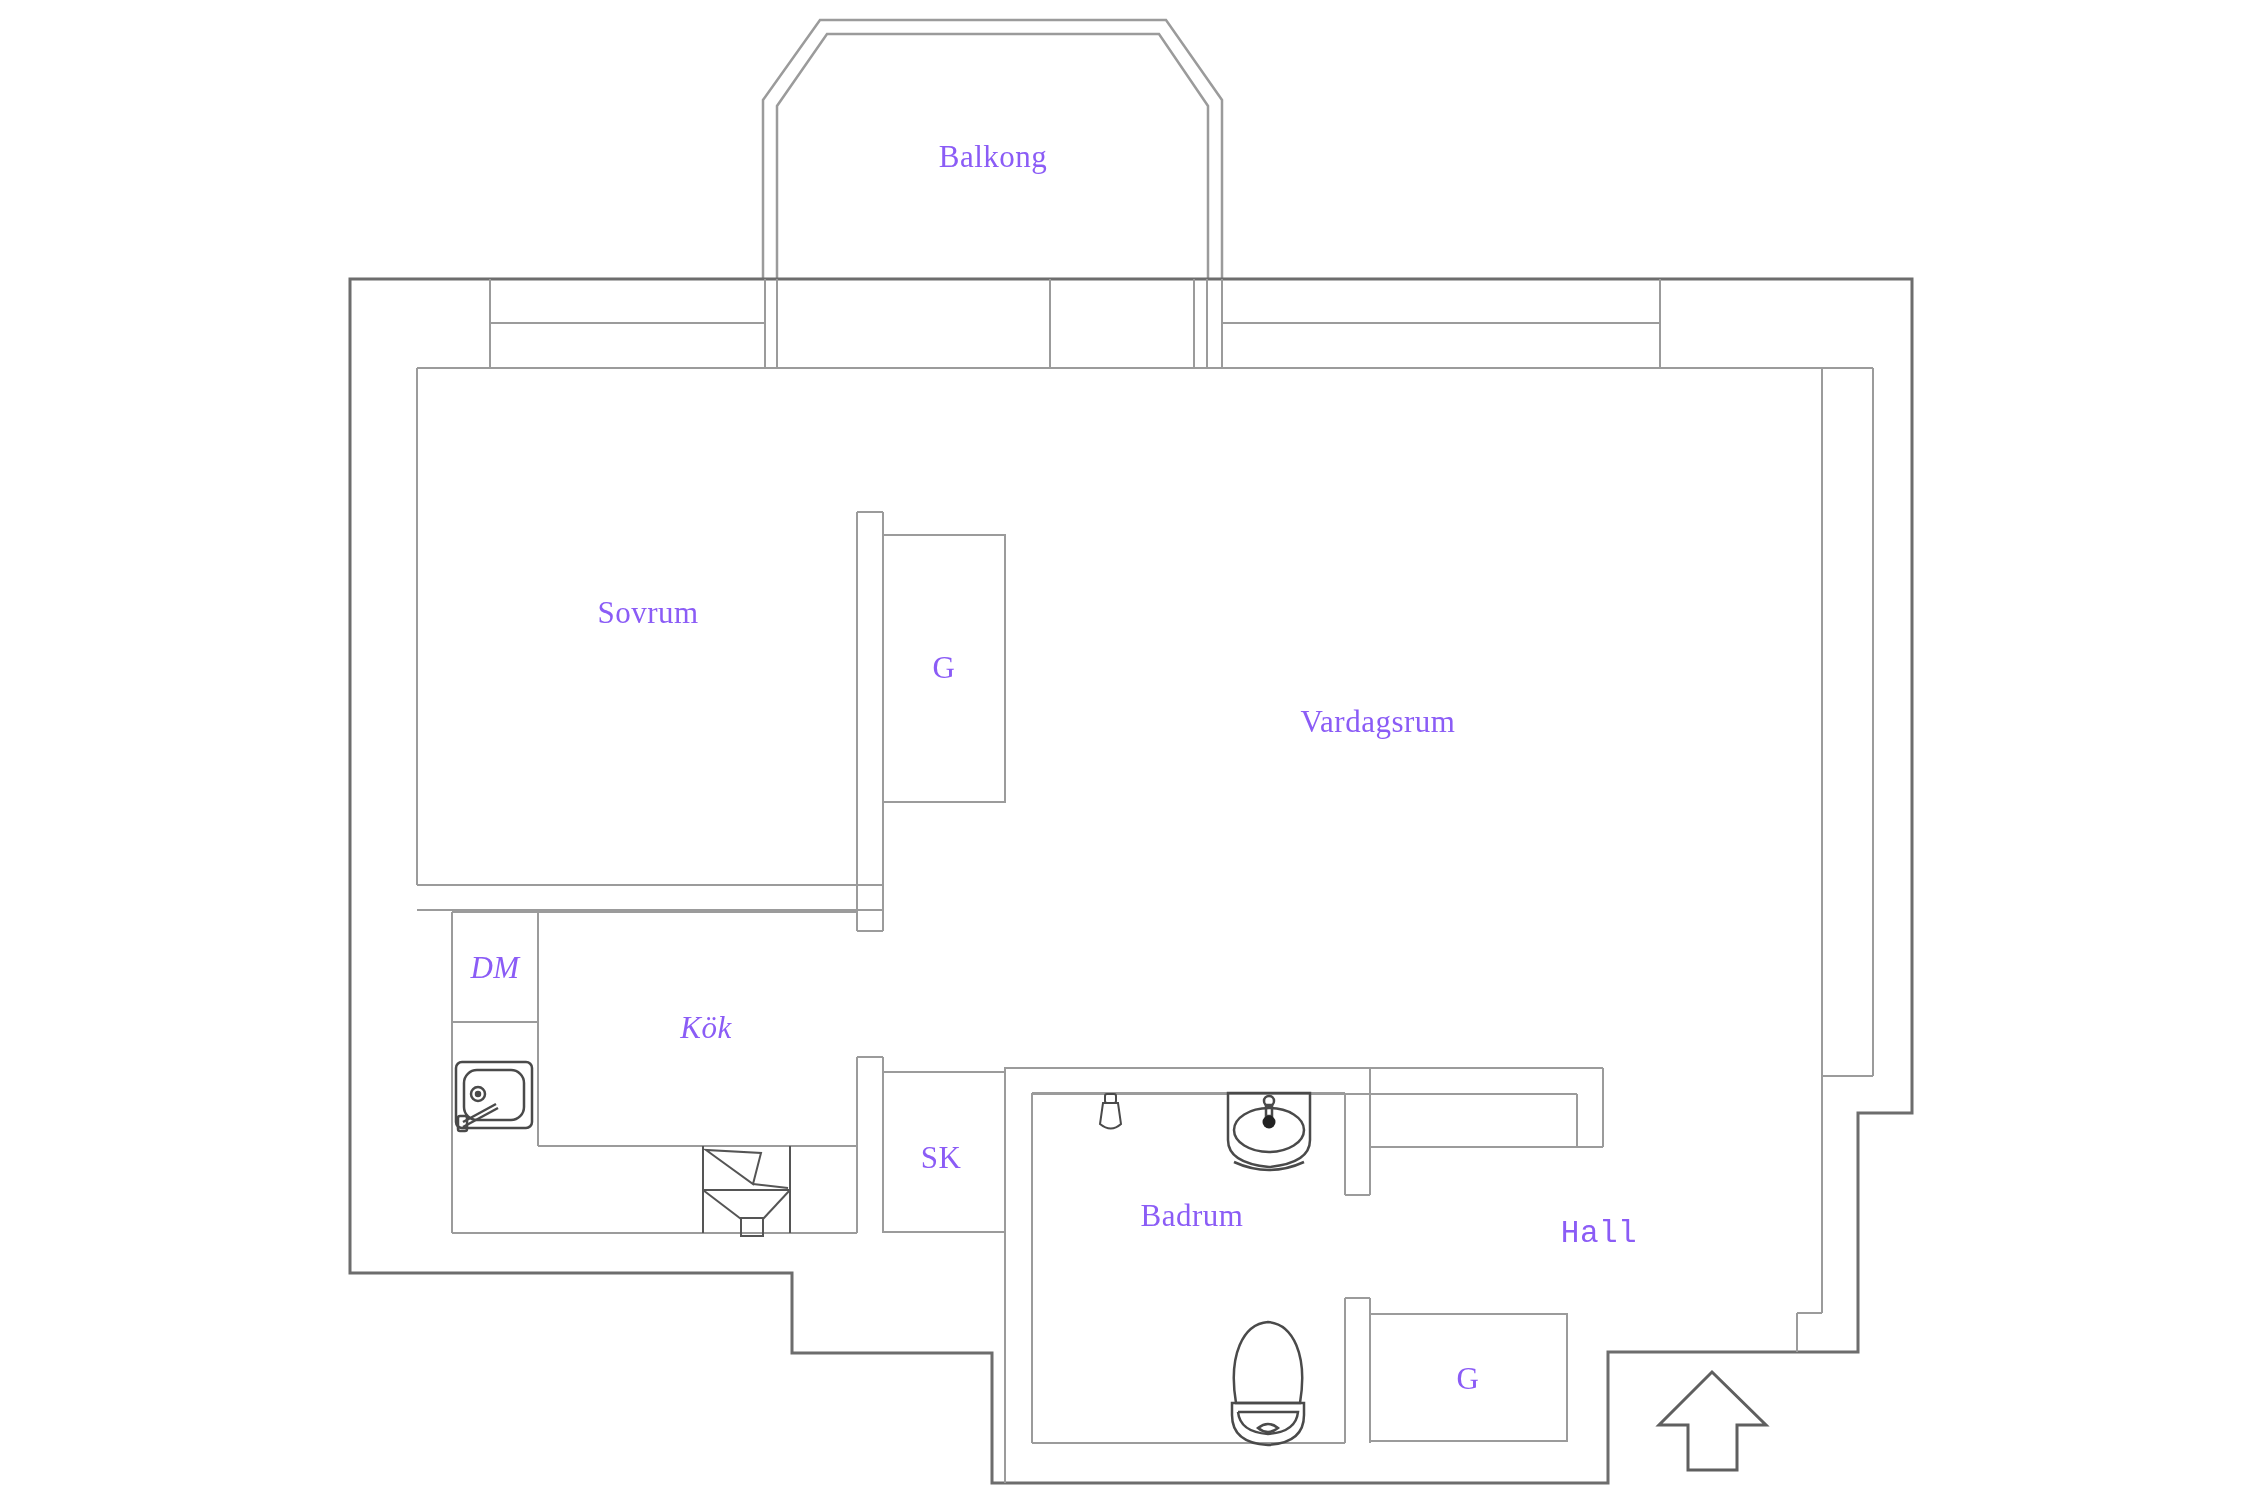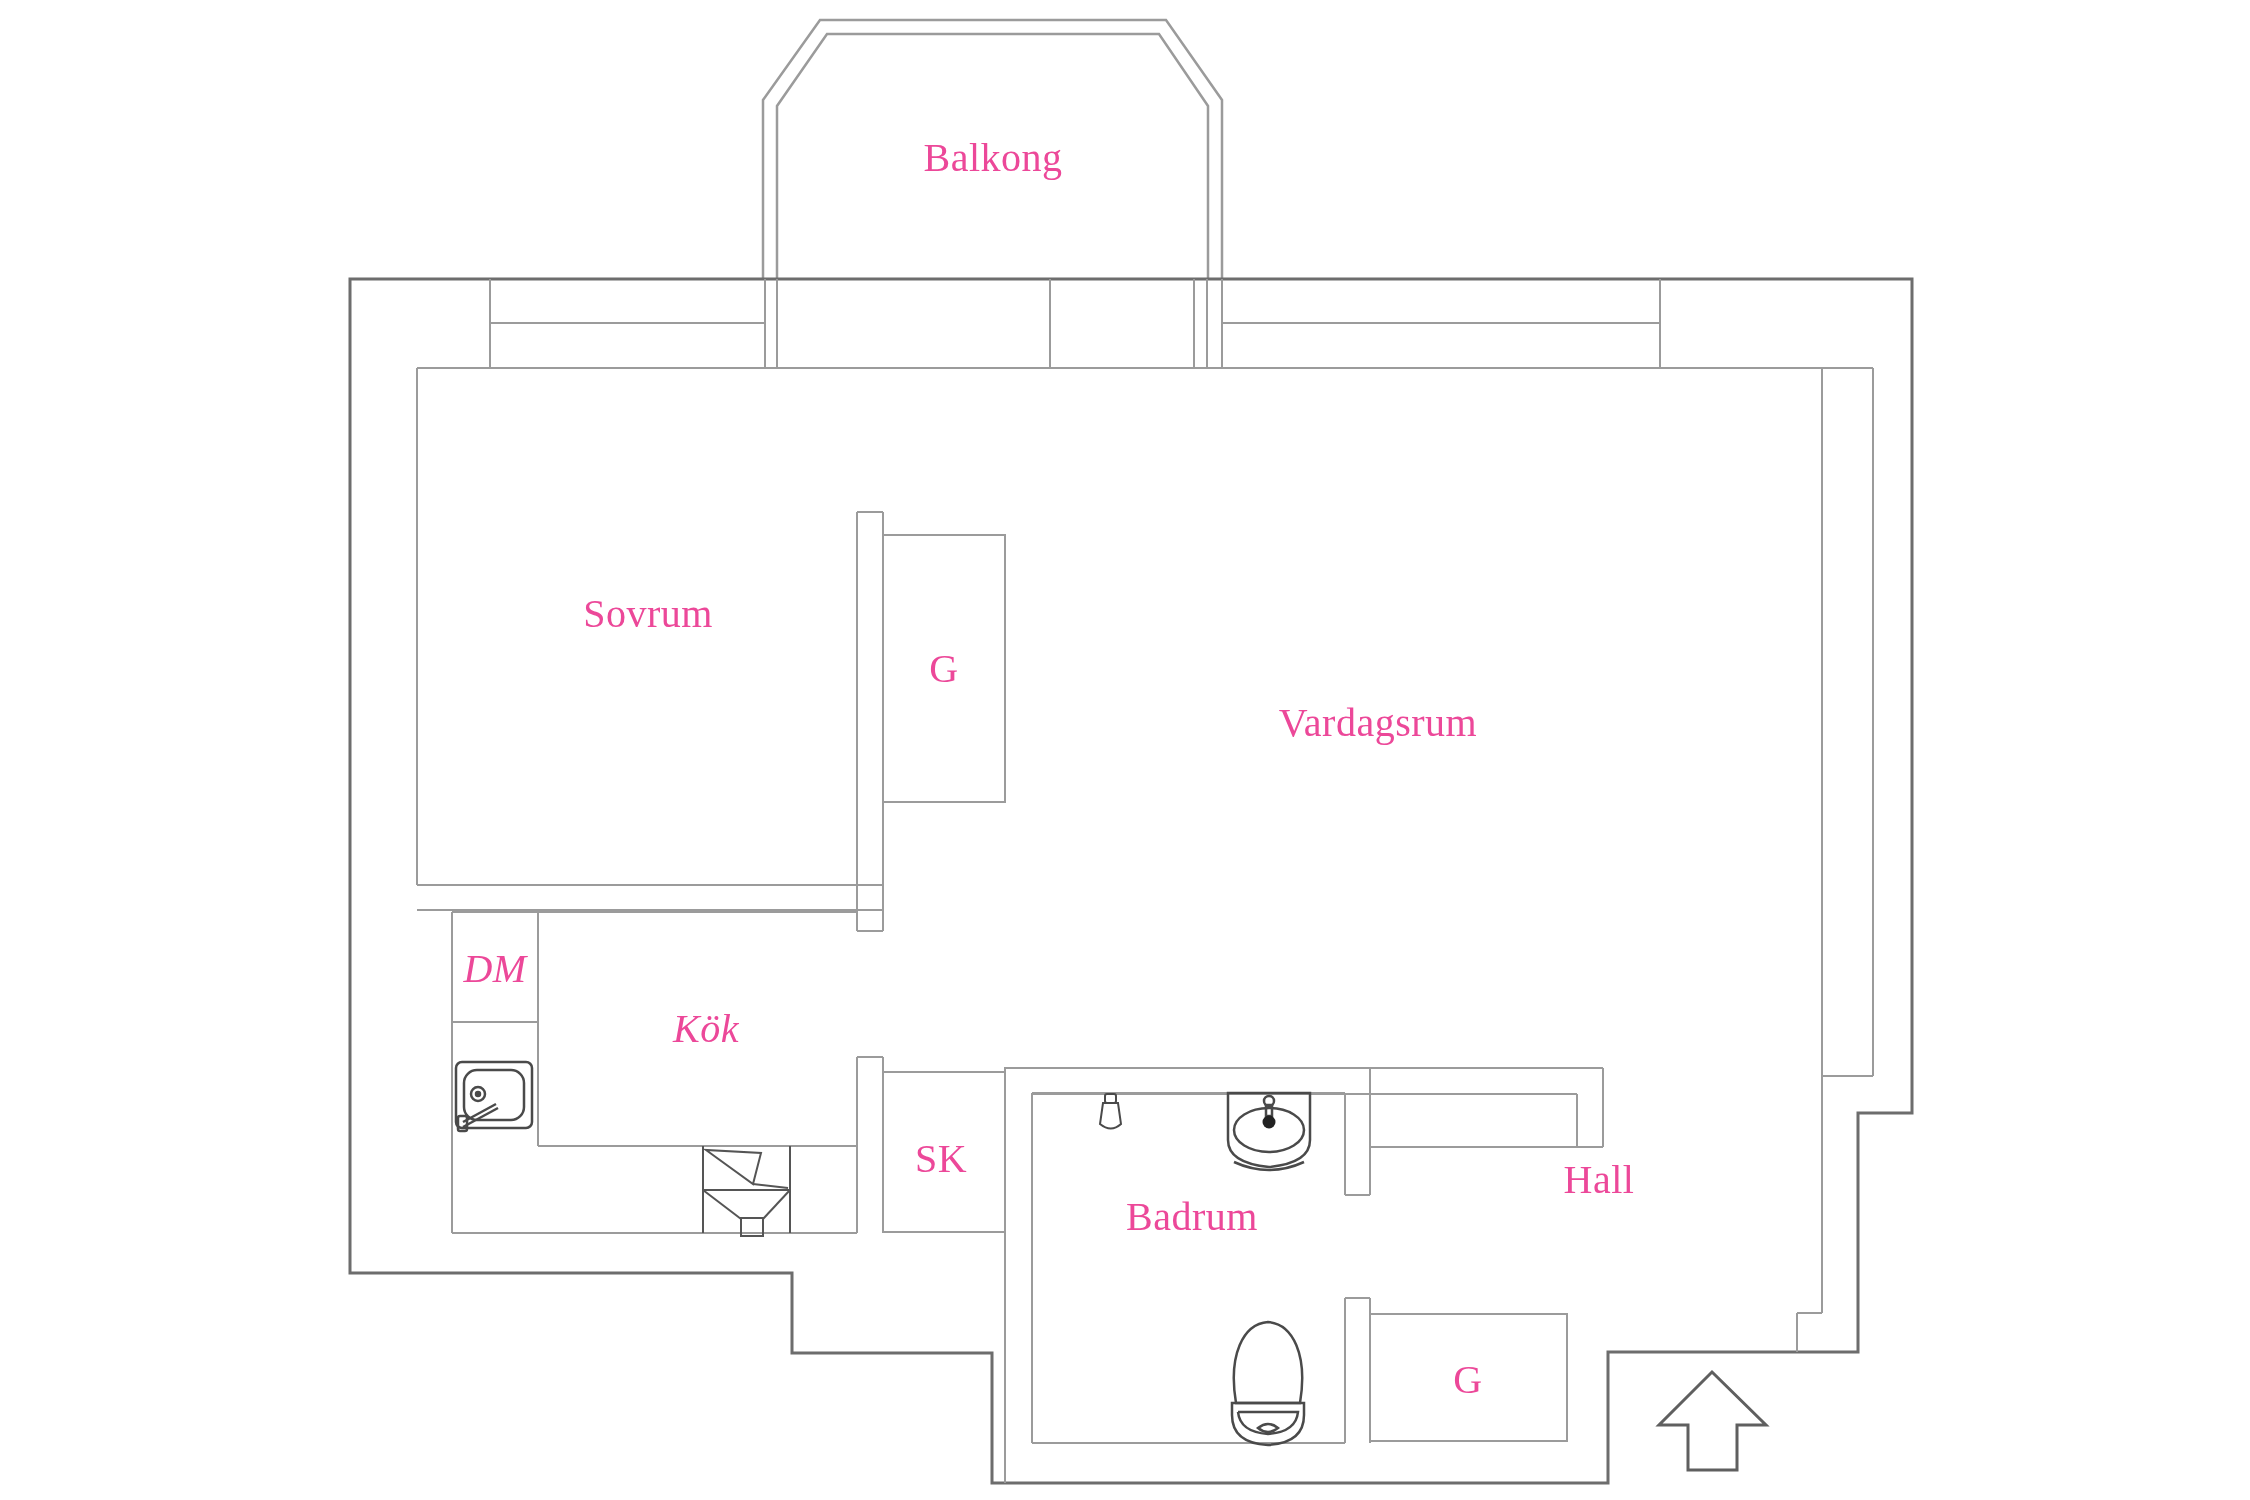--- a/index.html
+++ b/index.html
@@ -7,22 +7,22 @@
     position:relative;
     width:2250px;height:1500px;
     background:#ffffff;
     font-family:"Liberation Serif","DejaVu Serif",serif;
     overflow:hidden;
   }
   #plan-svg{position:absolute;left:0;top:0;}
   .room-label{
     position:absolute;
     transform:translate(-50%,-50%);
-    font-size:40px;
-    color:#ec4899;
+    font-size:31px;
+    color:#8b5cf6;
     letter-spacing:0.5px;
     white-space:nowrap;
     user-select:none;
   }
 </style>
 </head>
 <body>
 
 <div id="stage">
 
@@ -152,15 +152,15 @@
   </svg>
 
   <div class="room-label" style="left:993px;  top:157px;">Balkong</div>
   <div class="room-label" style="left:648px;  top:613px;">Sovrum</div>
   <div class="room-label" style="left:944px;  top:668px;">G</div>
   <div class="room-label" style="left:1378px; top:722px;">Vardagsrum</div>
   <div class="room-label" style="left:495px;  top:968px;font-style:italic;">DM</div>
   <div class="room-label" style="left:706px;  top:1028px;font-style:italic;">Kök</div>
   <div class="room-label" style="left:941px;  top:1158px;">SK</div>
   <div class="room-label" style="left:1192px; top:1216px;text-align:center;">Badrum</div>
-  <div class="room-label" style="left:1599px; top:1179px;">Hall</div>
+  <div class="room-label" style="left:1599px; top:1233px;font-family:Liberation Mono, monospace;">Hall</div>
   <div class="room-label" style="left:1468px; top:1379px;">G</div>
 </div>
 
 </body></html>

